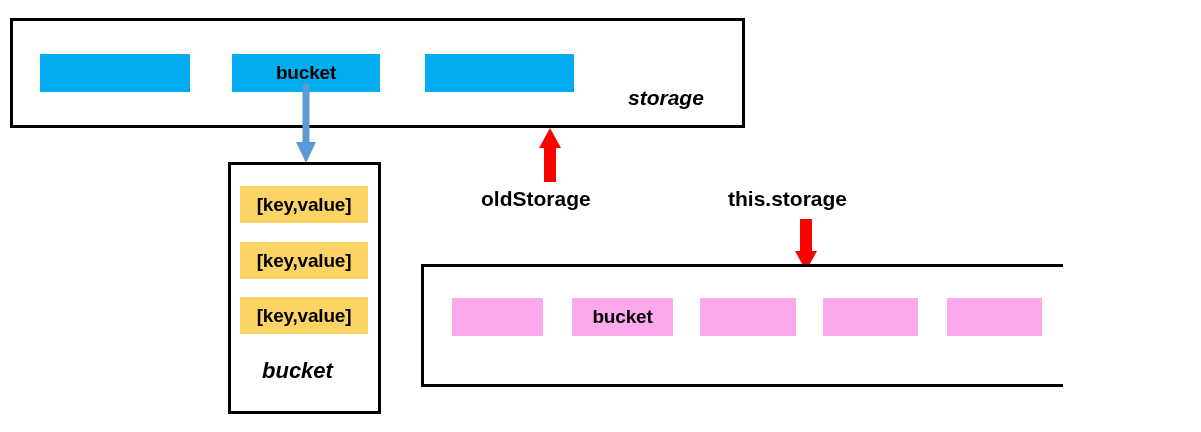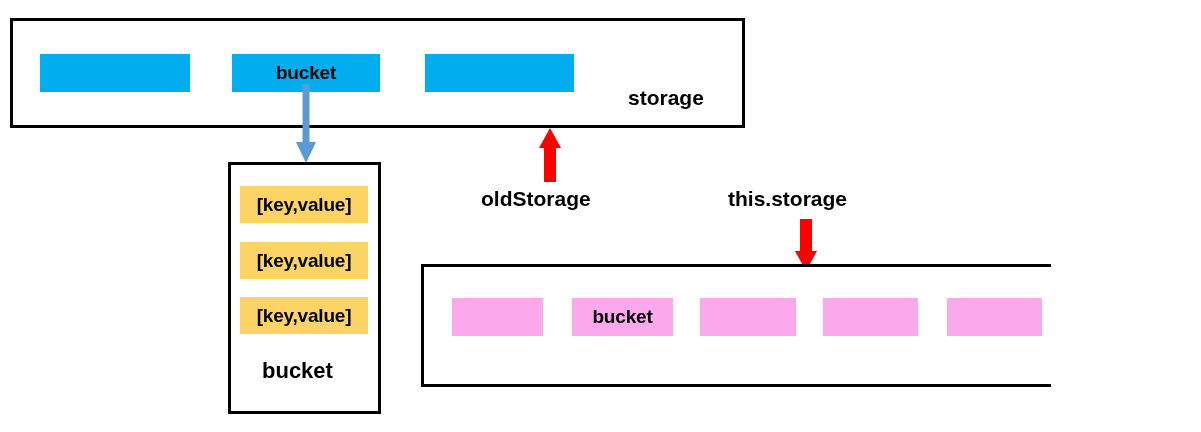--- a/index.html
+++ b/index.html
@@ -9,20 +9,21 @@
   }
   body {
     font-family: "Liberation Sans", sans-serif;
   }
   #canvas {
     position: relative;
     width: 1051px;
     height: 432px;
     background: #ffffff;
     overflow: hidden;
+    padding-left: 12px;
   }
 
   
   .container-box {
     position: absolute;
     border: 3px solid #000000;
     background: #ffffff;
     box-sizing: border-box;
   }
 
@@ -43,20 +44,21 @@
   .chip-pink  { background: #FBA8ED; }
   .chip-yellow{ background: #FBD465; }
 
   
   .box-caption {
     position: absolute;
     font-size: 21px;
     font-weight: bold;
     color: #000000;
     white-space: nowrap;
+    font-style: italic;
   }
 
   
   .annotation {
     position: absolute;
     font-size: 21px;
     font-weight: bold;
     color: #000000;
     white-space: nowrap;
   }

